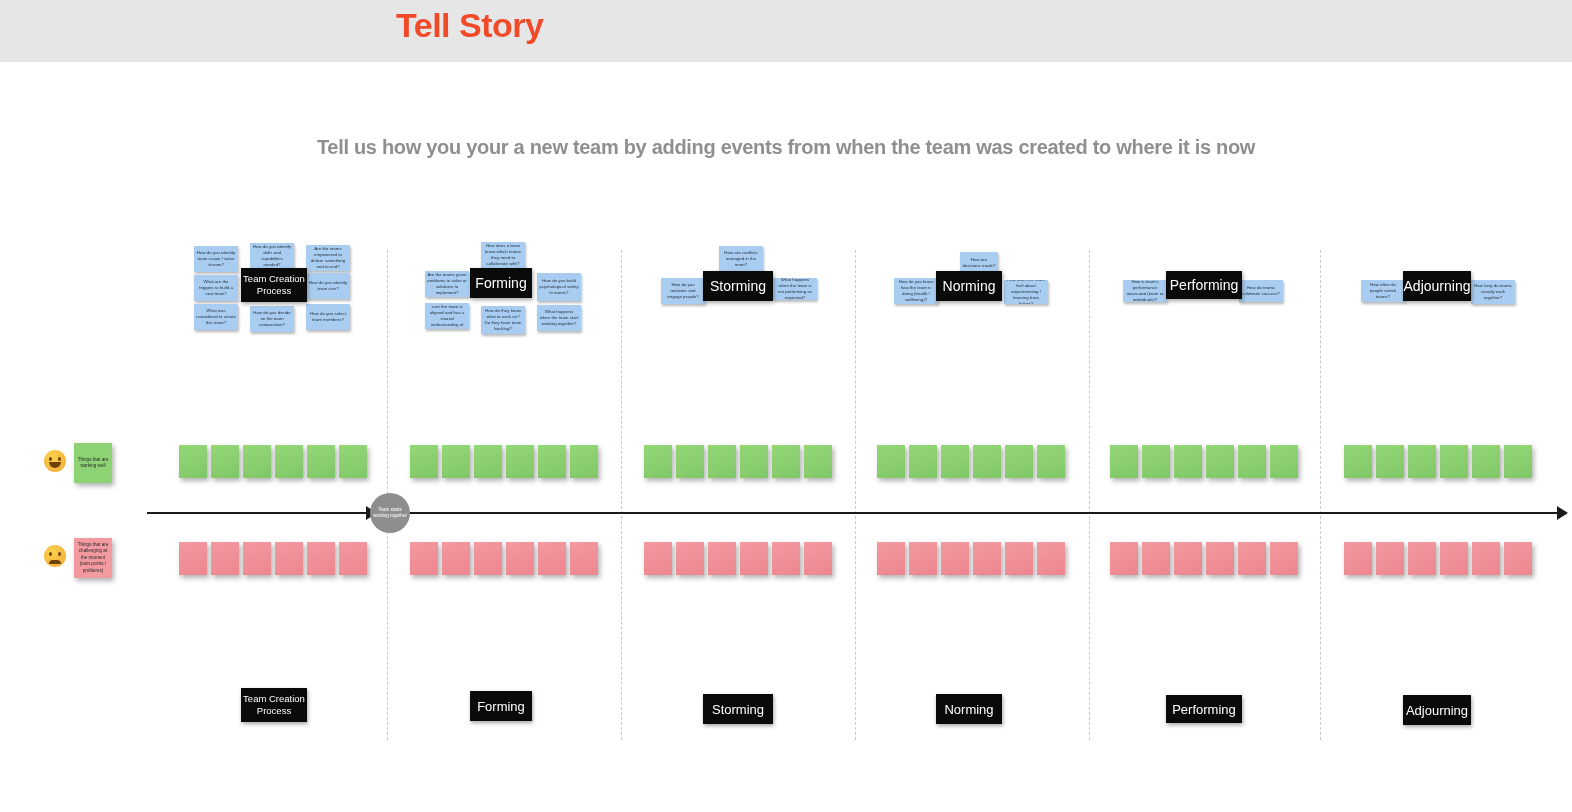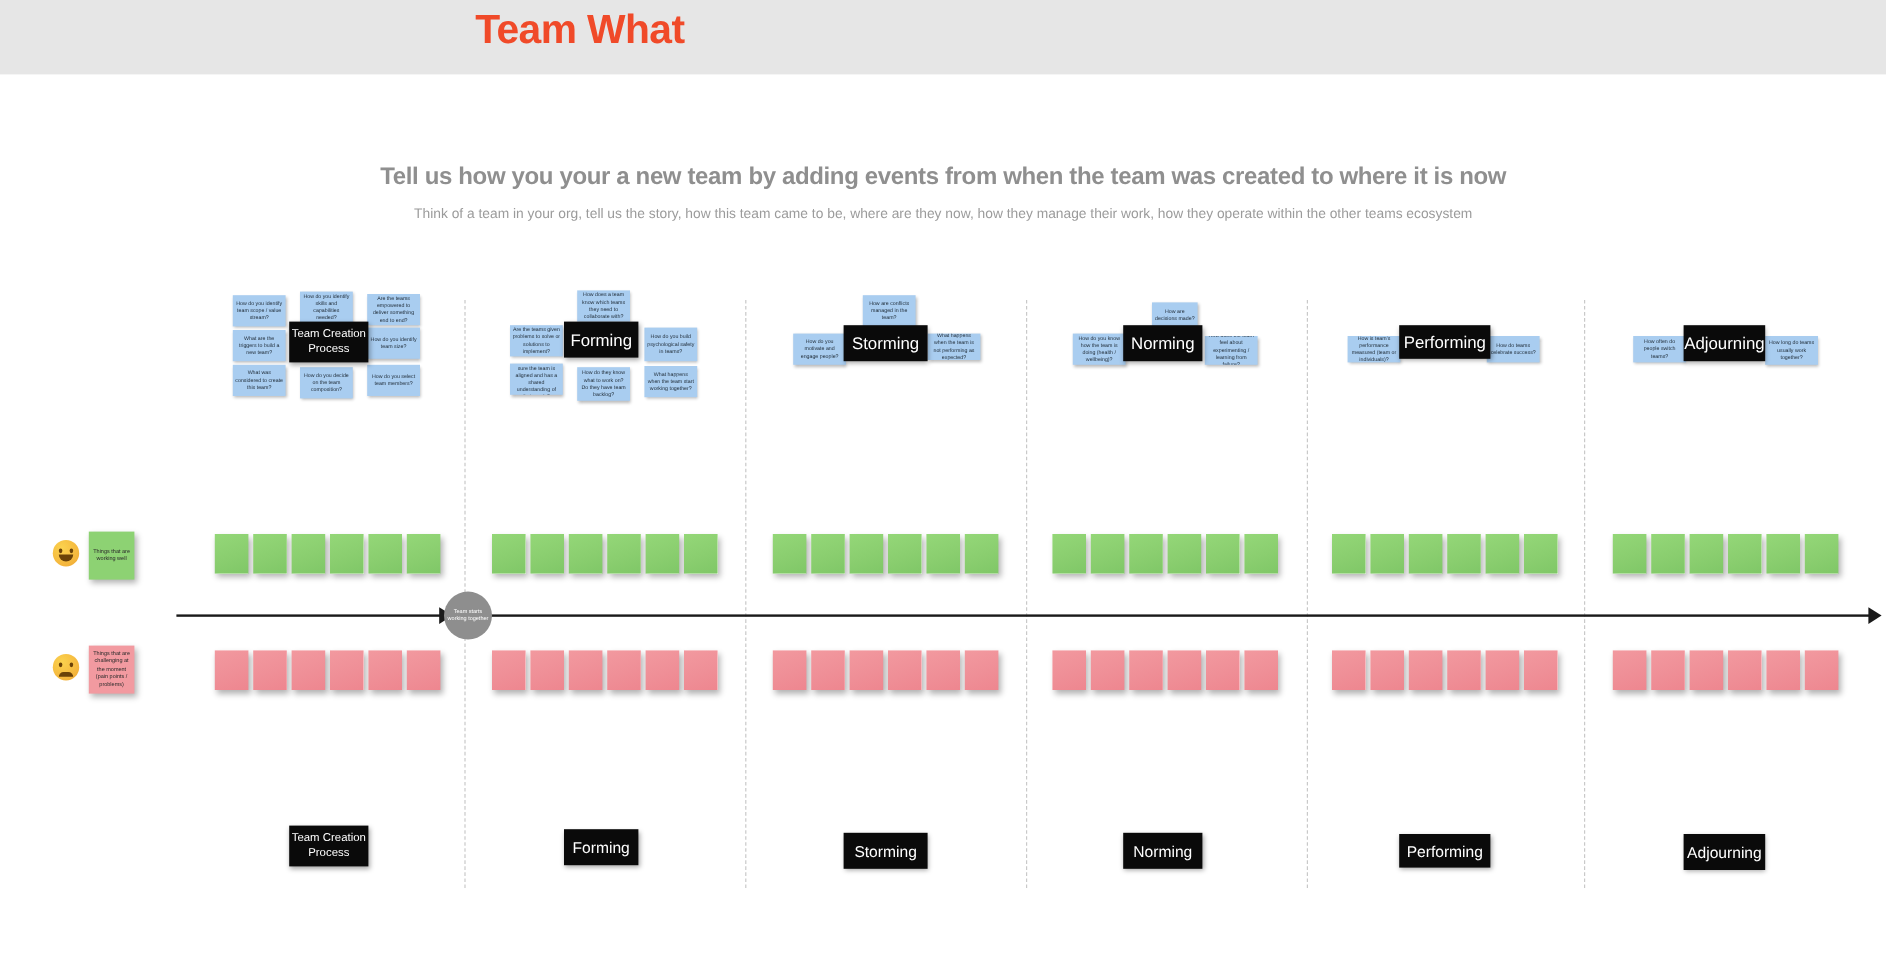--- a/index.html
+++ b/index.html
@@ -129,25 +129,24 @@
     box-shadow: 1px 2px 4px rgba(0,0,0,0.35);
   }
   .bottom-chip.two-line { font-size: 9.5px; line-height: 1.3; }
 </style>
 </head>
 <body>
 
 <div id="board">
 
   <div class="header">
-    <div class="header-title">Team What</div>
+    <div class="header-title">Tell Story</div>
   </div>
 
   <div class="intro-title">Tell us how you your a new team by adding events from when the team was created to where it is now</div>
-  <div class="intro-sub">Think of a team in your org, tell us the story, how this team came to be, where are they now, how they manage their work, how they operate within the other teams ecosystem</div>
 
   <div id="dividers">
       <div class="divider" style="left: 387px;"></div>
       <div class="divider" style="left: 621px;"></div>
       <div class="divider" style="left: 855px;"></div>
       <div class="divider" style="left: 1089px;"></div>
       <div class="divider" style="left: 1320px;"></div>
     </div>
   <div id="clusters">
       <div class="qnote" style="left: 194px; top: 246px; width: 44px; height: 26px;">How do you identify team scope / value stream?</div>

